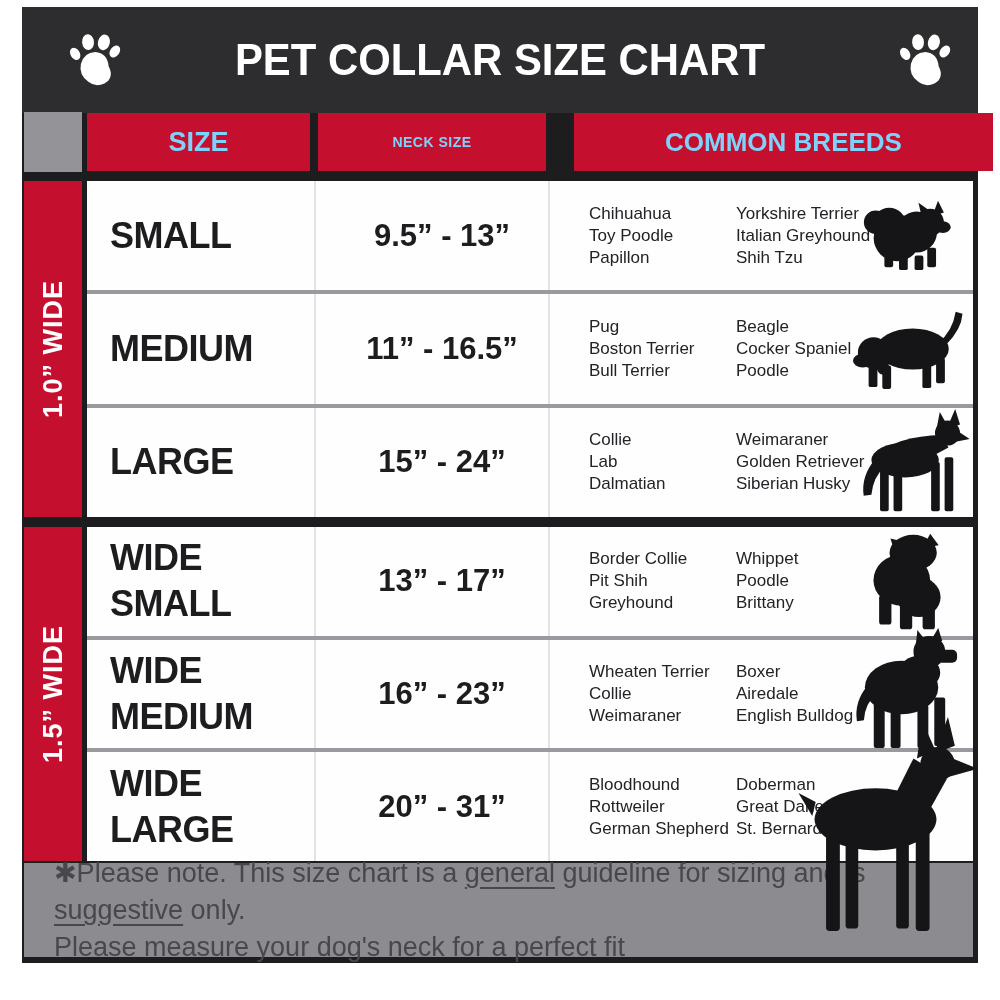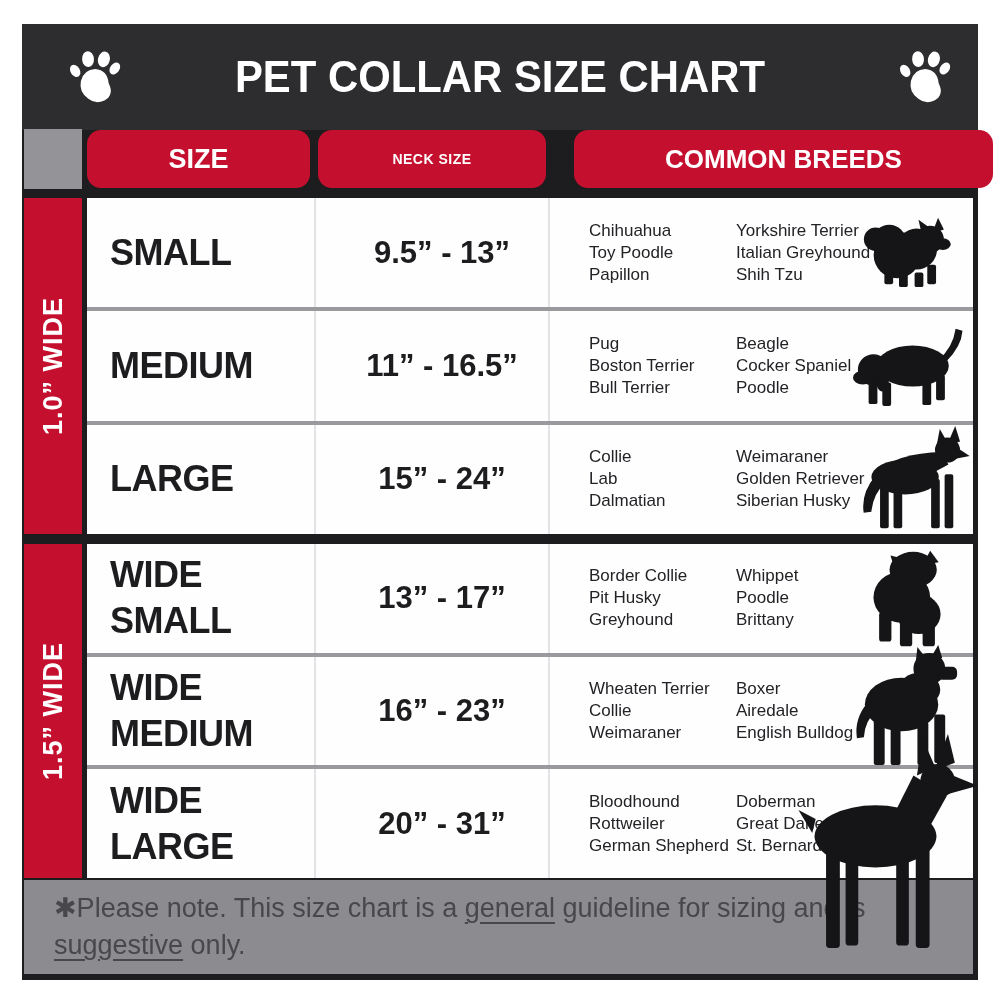--- a/index.html
+++ b/index.html
@@ -1,35 +1,35 @@
 <!DOCTYPE html>
 <html><head>
 <meta charset="utf-8">
 <style>
   html,body{margin:0;padding:0;}
   body{
     width:1000px;height:1000px;position:relative;background:#ffffff;
     font-family:"Liberation Sans",sans-serif;
     -webkit-font-smoothing:antialiased;
   }
-  .frame{position:absolute;left:22px;top:24px;width:956px;height:956px;background:#1D1D1F;}
+  .frame{position:absolute;left:22px;top:7px;width:956px;height:956px;background:#1D1D1F;}
 
   
   .header{position:absolute;left:0;top:0;width:956px;height:106px;background:#2D2D2F;
     display:flex;align-items:center;justify-content:center;}
   .title{color:#ffffff;font-size:45px;font-weight:700;letter-spacing:0px;
     transform:scaleX(.93);white-space:nowrap;}
   .paw{position:absolute;top:20px;width:68px;height:66px;}
   .paw-left{left:38px;}
   .paw-right{right:20px;}
 
   
   .corner{position:absolute;left:2px;top:105px;width:58px;height:60px;background:#939398;}
-  .hcell{position:absolute;top:106px;height:58px;background:#C50F2E;color:#ffffff;
-    display:flex;flex-direction:column;align-items:center;justify-content:center;font-weight:700;border-radius:14px;}
+  .hcell{position:absolute;top:106px;height:58px;background:#C50F2E;color:#7dd3fc;
+    display:flex;flex-direction:column;align-items:center;justify-content:center;font-weight:700;}
   .h-size{left:65px;width:223px;font-size:27px;}
   .h-len{left:296px;width:228px;}
   .h-len .neck-top{font-size:14px;line-height:16px;letter-spacing:.5px;}
   .h-len .neck-bottom{font-size:26px;line-height:27px;}
   .h-breeds{left:532px;width:419px;font-size:26px;margin-left:20px;}
 
   
   .sidebar{position:absolute;left:2px;width:58px;background:#C50F2E;
     display:flex;align-items:center;justify-content:center;}
   .sb1{top:174px;height:336px;}
@@ -228,21 +228,21 @@
       <div class="cell c-size">
         <div class="size-line">WIDE</div>
         <div class="size-line">SMALL</div>
       </div>
       <div class="cell c-len">
         <span>13” - 17”</span>
       </div>
       <div class="cell c-breeds">
         <div class="bcol bcol-1">
           <div>Border Collie</div>
-          <div>Pit Husky</div>
+          <div>Pit Shih</div>
           <div>Greyhound</div>
         </div>
         <div class="bcol bcol-2">
           <div>Whippet</div>
           <div>Poodle</div>
           <div>Brittany</div>
         </div>
         <svg class="dog dog-bulldog" viewBox="0 0 90 110">
           <polygon points="28,8 33,24 44,12"></polygon>
           <polygon points="70,3 62,18 79,15"></polygon>
@@ -325,15 +325,16 @@
         </svg>
       </div>
     </div>
 
   </div>
 
   <div class="footer">
     <div>
       <span>✱Please note. This size chart is a </span><span class="u">general</span><span> guideline for sizing and is </span><span class="u">suggestive</span><span> only.</span>
     </div>
+    <div>Please measure your dog's neck for a perfect fit</div>
   </div>
 
 </div>
 
 </body></html>

